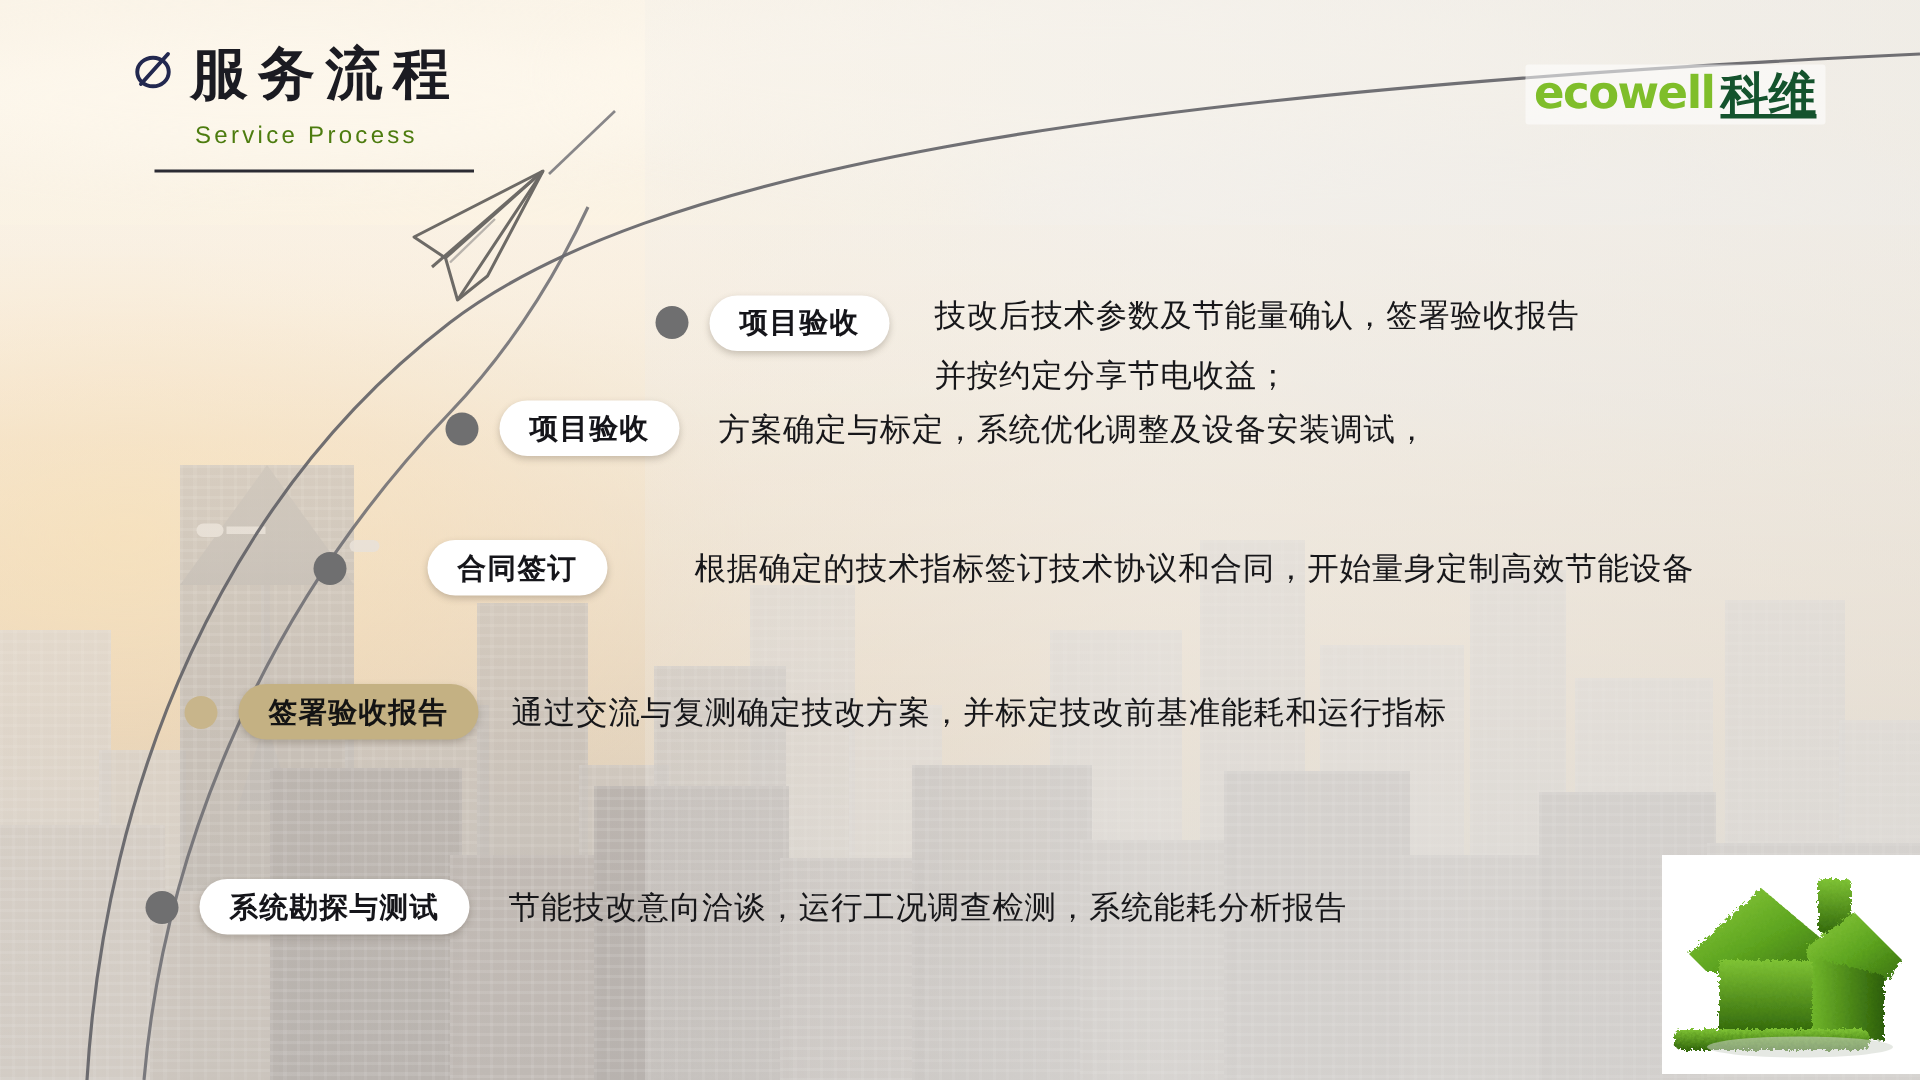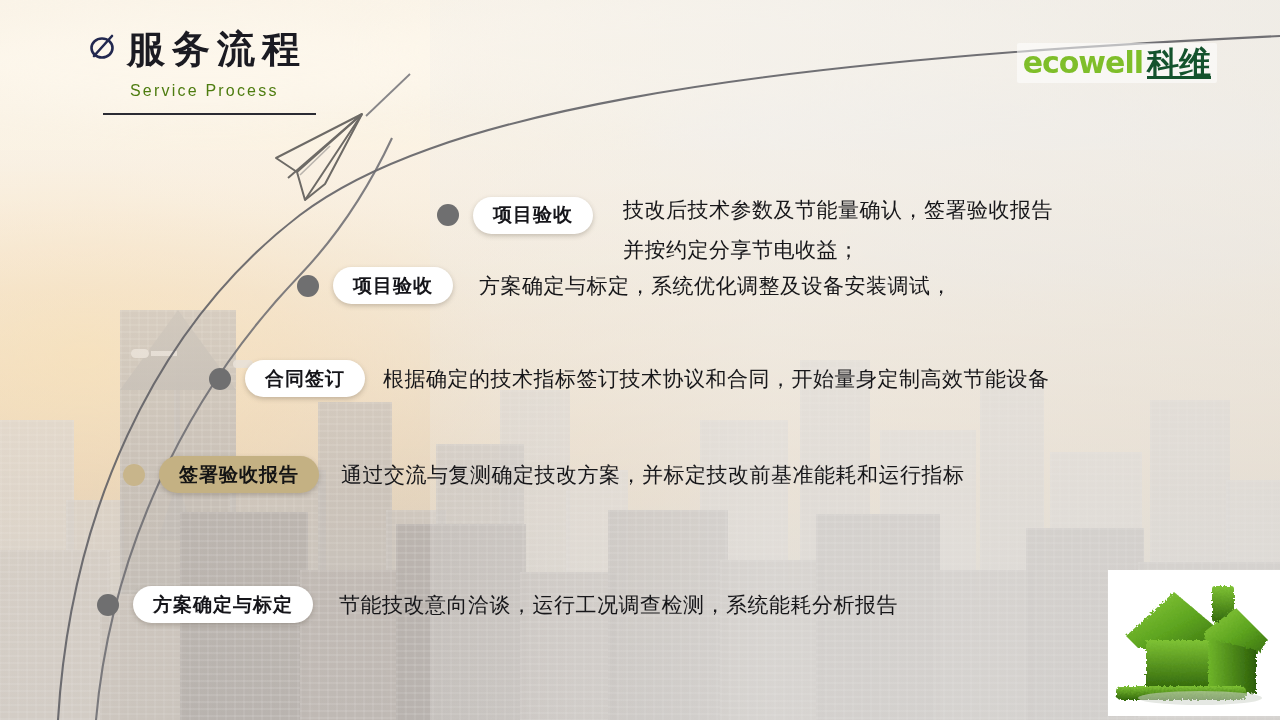--- a/index.html
+++ b/index.html
@@ -188,35 +188,35 @@
     <span class="desc two" style="margin-left:30px;margin-top:30px;">技改后技术参数及节能量确认，签署验收报告
 并按约定分享节电收益；</span>
   </div>
 
   <div class="step" style="left:297px;top:267px;">
     <span class="dot"></span>
     <span class="pill">项目验收</span>
     <span class="desc" style="margin-left:26px;">方案确定与标定，系统优化调整及设备安装调试，</span>
   </div>
 
-  <div class="step" style="left:209px;top:360px;">
+  <div class="step" style="left:209px;top:360px;gap:40px;">
     <span class="dot"></span>
     <span class="pill">合同签订</span>
     <span class="desc" style="margin-left:18px;">根据确定的技术指标签订技术协议和合同，开始量身定制高效节能设备</span>
   </div>
 
   <div class="step" style="left:123px;top:456px;">
     <span class="dot accent"></span>
     <span class="pill accent">签署验收报告</span>
     <span class="desc" style="margin-left:22px;">通过交流与复测确定技改方案，并标定技改前基准能耗和运行指标</span>
   </div>
 
   <div class="step" style="left:97px;top:586px;">
     <span class="dot"></span>
-    <span class="pill">方案确定与标定</span>
+    <span class="pill">系统勘探与测试</span>
     <span class="desc" style="margin-left:26px;">节能技改意向洽谈，运行工况调查检测，系统能耗分析报告</span>
   </div>
 
   <div class="house">
     <svg width="172" height="146" viewBox="0 0 172 146">
       <defs>
         <linearGradient id="gA" x1="0" y1="0" x2="1" y2="1">
           <stop offset="0%" stop-color="#8fce3f"></stop>
             <stop offset="55%" stop-color="#5ea520"></stop>
             <stop offset="100%" stop-color="#39700f"></stop>

